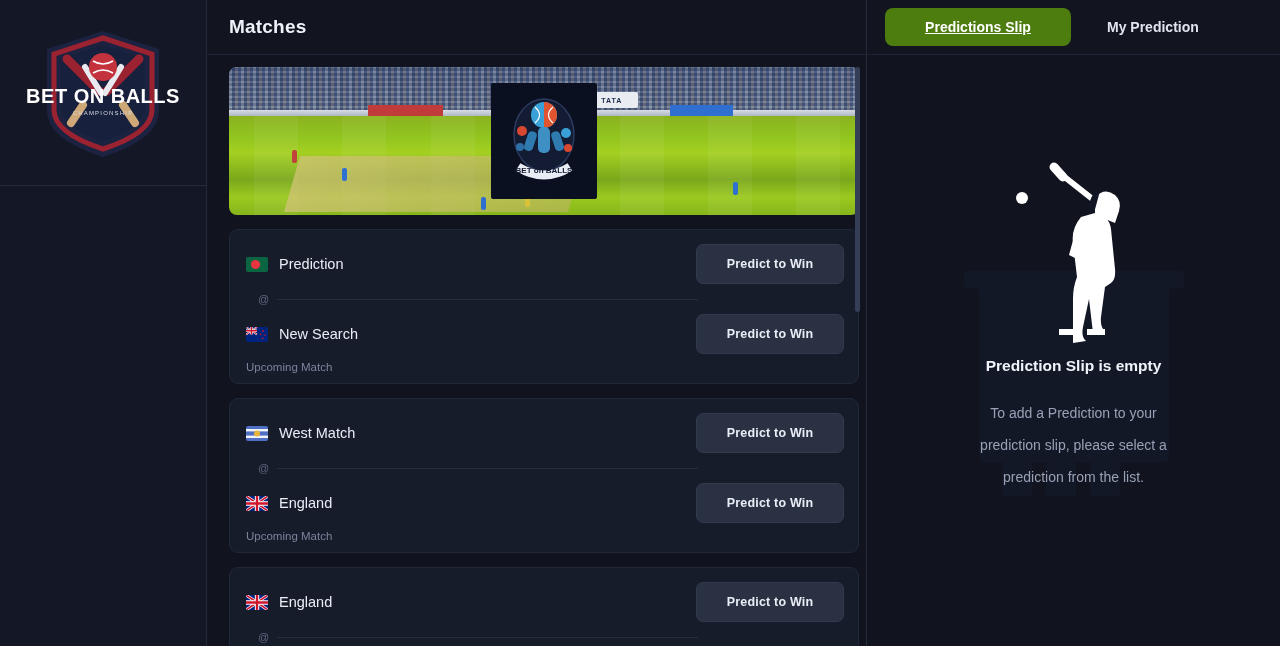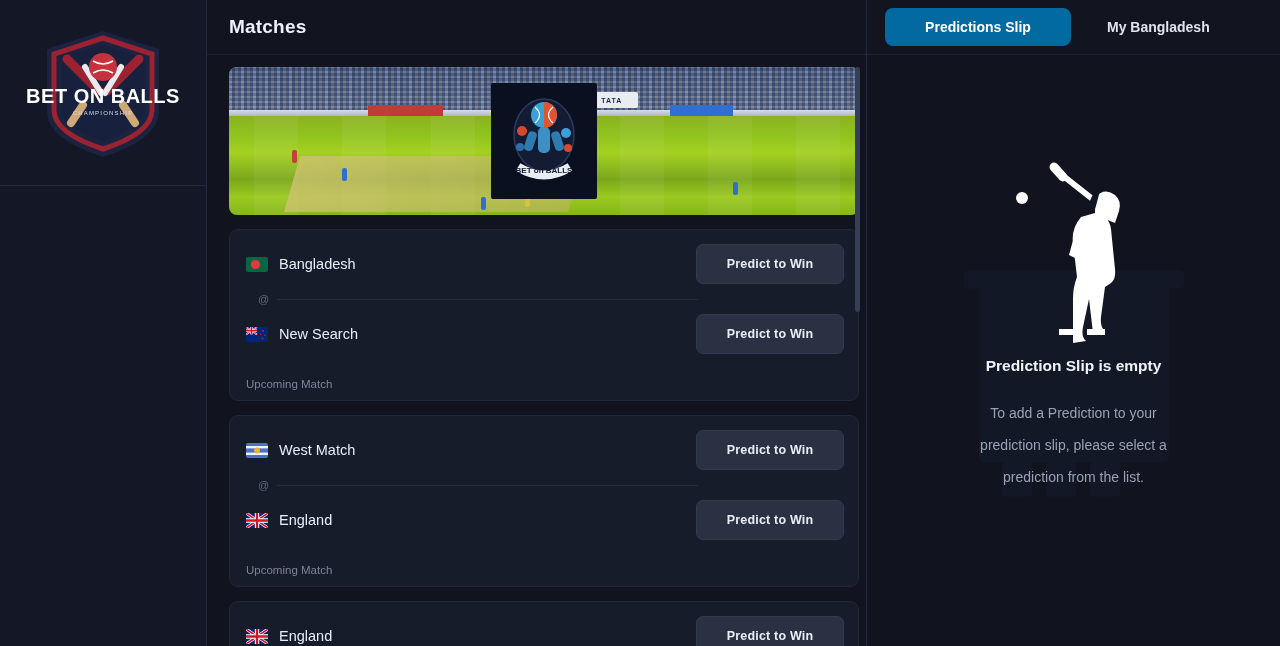--- a/index.html
+++ b/index.html
@@ -157,21 +157,21 @@
     letter-spacing: .2px;
   }
   .at-divider {
     display: flex; align-items: center; gap: 8px;
     height: 30px; padding-left: 12px; padding-right: 146px;
   }
   .at-sym { font-size: 11px; color: #5d6síz; }
   .at-sym { color: #5d667e; }
   .at-line { flex: 1 1 auto; height: 1px; background: #262d3e; }
   .upcoming {
-    font-size: 11.5px; color: #7b real; margin-top: 24px;
+    font-size: 11.5px; color: #7b real; margin-top: 7px;
   }
   .upcoming { color: #7b849b; }
 
   
   .vscroll {
     position: absolute; right: 6px; top: 12px;
     width: 5px; height: 245px;
     background: #343e57; border-radius: 3px;
   }
 
@@ -191,21 +191,21 @@
     background: #12151f;
     gap: 16px;
   }
   .tab {
     height: 38px; border-radius: 8px;
     font-size: 14px; font-weight: bold;
     font-family: "Liberation Sans", sans-serif;
     border: none; cursor: pointer;
     padding: 0 20px;
   }
-  .tab.active { background: #0369a1; color: #ffffff; min-width: 186px; }
+  .tab.active { background: #4d7c0f; color: #ffffff; min-width: 186px; text-decoration: underline; }
   .tab.inactive { background: transparent; color: #dfe4ef; }
 
   .rp-body {
     flex: 1 1 auto;
     display: flex; flex-direction: column;
     align-items: center; justify-content: center;
     position: relative;
     padding-bottom: 56px;
   }
   .watermark {
@@ -305,21 +305,21 @@
         </div>
       </div>
 
       <div class="match-card">
         <div class="team-row">
           <div class="team-left">
             <svg class="flag" viewBox="0 0 22 15">
               <rect width="22" height="15" fill="#0a6642"></rect>
                 <circle cx="9.5" cy="7.5" r="4.6" fill="#e8353f"></circle>
             </svg>
-            <span class="team-name">Bangladesh</span>
+            <span class="team-name">Prediction</span>
           </div>
           <button class="predict-btn">Predict to Win</button>
         </div>
         <div class="at-divider">
           <span class="at-sym">@</span>
           <span class="at-line"></span>
         </div>
         <div class="team-row">
           <div class="team-left">
             <svg class="flag" viewBox="0 0 22 15">
@@ -396,21 +396,21 @@
         </div>
       </div>
 
       <div class="vscroll"></div>
     </div>
   </section>
 
   <aside class="right-panel">
     <div class="rp-header">
       <button class="tab active">Predictions Slip</button>
-      <button class="tab inactive">My Bangladesh</button>
+      <button class="tab inactive">My Prediction</button>
     </div>
 
     <div class="rp-body">
       <svg class="watermark" viewBox="0 0 300 330">
         <rect x="55" y="90" width="190" height="180" rx="6" fill="#2b3a6b"></rect>
         <rect x="40" y="78" width="220" height="18" rx="5" fill="#2b3a6b"></rect>
         <rect x="78" y="270" width="30" height="34" rx="4" fill="#2b3a6b"></rect>
         <rect x="122" y="270" width="30" height="34" rx="4" fill="#2b3a6b"></rect>
         <rect x="166" y="270" width="30" height="34" rx="4" fill="#2b3a6b"></rect>
         <circle cx="93" cy="268" r="13" fill="#2b3a6b"></circle>

